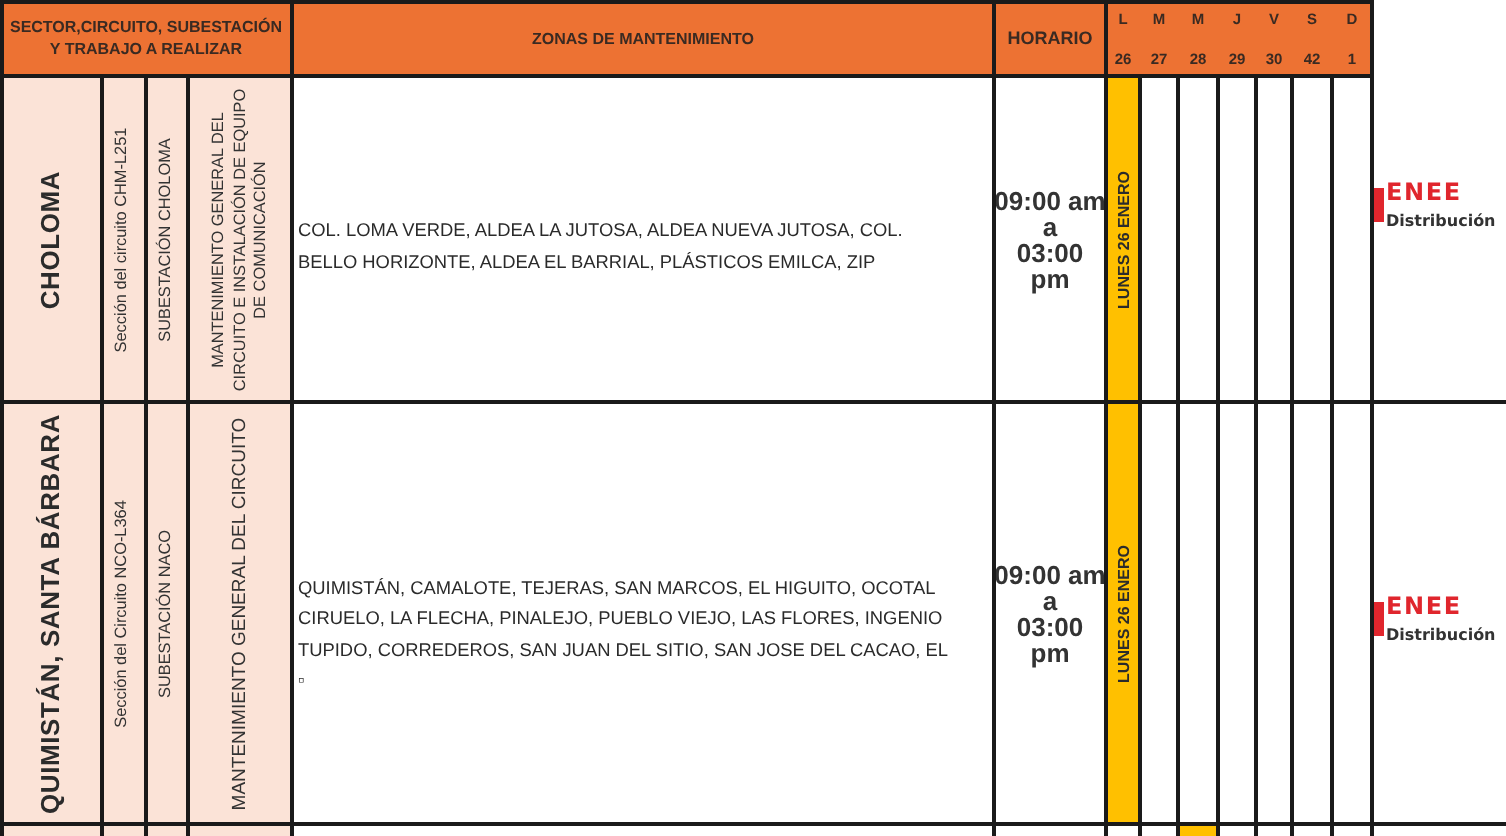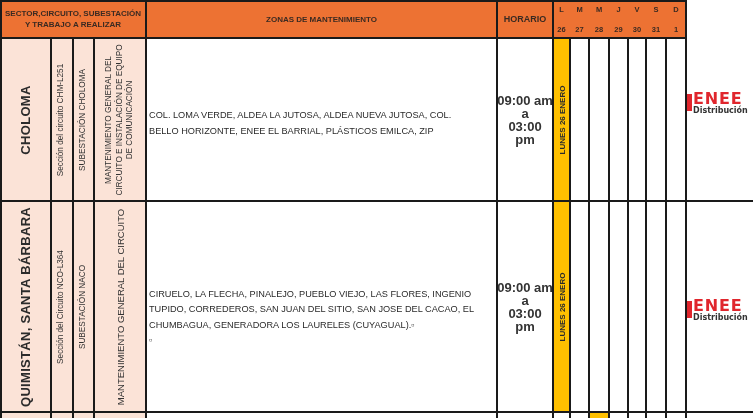--- a/index.html
+++ b/index.html
@@ -15,21 +15,21 @@
   .small { font-size:8.2px; line-height:10.5px; }
   .zones { font-size:9.2px; line-height:15.5px; color:#2a2a2a; padding:8px 6px 0 3px; text-align:justify; display:flex; align-items:center; }
   .zones span { display:block; }
   .time { font-size:13px; line-height:13px; color:#333; font-weight:bold; display:flex; align-items:center; justify-content:flex-end; text-align:center; }
   .yellow { background:#ffc000; }
   .lunes { font-weight:bold; font-size:8px; color:#2b2b2b; }
   .daylet { position:absolute; top:4px; width:100%; text-align:center; font-size:7.5px; font-weight:bold; color:#3a2a22; }
   .daynum { position:absolute; bottom:3px; width:100%; text-align:center; font-size:7.5px; font-weight:bold; color:#3a2a22; }
   .logo { position:absolute; width:70px; height:26px; }
   .logo .mark { position:absolute; left:0; top:3px; width:6px; height:17px; background:#e0262d; }
-  .logo .word { position:absolute; left:7px; top:-2px; font-size:16px; font-weight:bold; color:#e0262d; letter-spacing:0.8px; font-family:"DejaVu Sans", sans-serif; }
+  .logo .word { position:absolute; left:7px; top:-2px; font-size:12px; font-weight:bold; color:#e0262d; letter-spacing:0.8px; font-family:"DejaVu Sans", sans-serif; }
   .logo .sub { position:absolute; left:7px; top:15px; font-size:8px; font-weight:bold; color:#333; font-family:"DejaVu Sans", sans-serif; }
 </style>
 </head>
 <body>
 
 <div class="sheet">
 
   <div class="cell hdr" style="left:146px;top:0;width:351px;height:38px;">
     <span>ZONAS DE MANTENIMIENTO</span>
   </div>
@@ -55,21 +55,21 @@
   <div class="cell hdr" style="left:609px;top:0;width:19px;height:38px;">
     <span class="daylet">J</span>
     <span class="daynum">29</span>
   </div>
   <div class="cell hdr" style="left:628px;top:0;width:18px;height:38px;">
     <span class="daylet">V</span>
     <span class="daynum">30</span>
   </div>
   <div class="cell hdr" style="left:646px;top:0;width:20px;height:38px;">
     <span class="daylet">S</span>
-    <span class="daynum">31</span>
+    <span class="daynum">42</span>
   </div>
   <div class="cell hdr" style="left:666px;top:0;width:20px;height:38px;">
     <span class="daylet">D</span>
     <span class="daynum">1</span>
   </div>
 
   <div class="cell pink" style="left:0;top:38px;width:50px;height:163px;">
     <div class="vert sector">CHOLOMA</div>
   </div>
   <div class="cell pink" style="left:50px;top:38px;width:22px;height:163px;">
@@ -81,21 +81,21 @@
   <div class="cell pink" style="left:93px;top:38px;width:53px;height:163px;">
     <div class="vert small">
       <div>MANTENIMIENTO GENERAL DEL</div>
       <div>CIRCUITO E INSTALACIÓN DE EQUIPO</div>
       <div>DE COMUNICACIÓN</div>
     </div>
   </div>
   <div class="cell zones" style="left:146px;top:38px;width:351px;height:163px;">
     <div>
       <span>COL. LOMA VERDE, ALDEA LA JUTOSA, ALDEA NUEVA JUTOSA, COL.</span>
-      <span>BELLO HORIZONTE, ENEE EL BARRIAL, PLÁSTICOS EMILCA, ZIP</span>
+      <span>BELLO HORIZONTE, ALDEA EL BARRIAL, PLÁSTICOS EMILCA, ZIP</span>
     </div>
   </div>
   <div class="cell time" style="left:497px;top:38px;width:56px;height:163px;">
     <div>
       <div>09:00 am a</div>
       <div>03:00 pm</div>
     </div>
   </div>
   <div class="cell yellow" style="left:553px;top:38px;width:17px;height:163px;">
     <div class="vert lunes">LUNES 26 ENERO</div>
@@ -113,23 +113,23 @@
     <div class="vert small">Sección del Circuito NCO-L364</div>
   </div>
   <div class="cell pink" style="left:72px;top:201px;width:21px;height:211px;">
     <div class="vert small">SUBESTACIÓN NACO</div>
   </div>
   <div class="cell pink" style="left:93px;top:201px;width:53px;height:211px;">
     <div class="vert" style="font-size:9.5px;">MANTENIMIENTO GENERAL DEL CIRCUITO</div>
   </div>
   <div class="cell zones" style="left:146px;top:201px;width:351px;height:211px;">
     <div style="margin-top:14px;">
+      <span>QUIMISTÁN, CAMALOTE, TEJERAS, SAN MARCOS, EL HIGUITO, OCOTAL</span>
       <span>CIRUELO, LA FLECHA, PINALEJO, PUEBLO VIEJO, LAS FLORES, INGENIO</span>
       <span>TUPIDO, CORREDEROS, SAN JUAN DEL SITIO, SAN JOSE DEL CACAO, EL</span>
-      <span style="text-align:left;">CHUMBAGUA, GENERADORA LOS LAURELES (CUYAGUAL).▫</span>
       <span style="text-align:left;">▫</span>
     </div>
   </div>
   <div class="cell time" style="left:497px;top:201px;width:56px;height:211px;">
     <div>
       <div>09:00 am a</div>
       <div>03:00 pm</div>
     </div>
   </div>
   <div class="cell yellow" style="left:553px;top:201px;width:17px;height:211px;">

